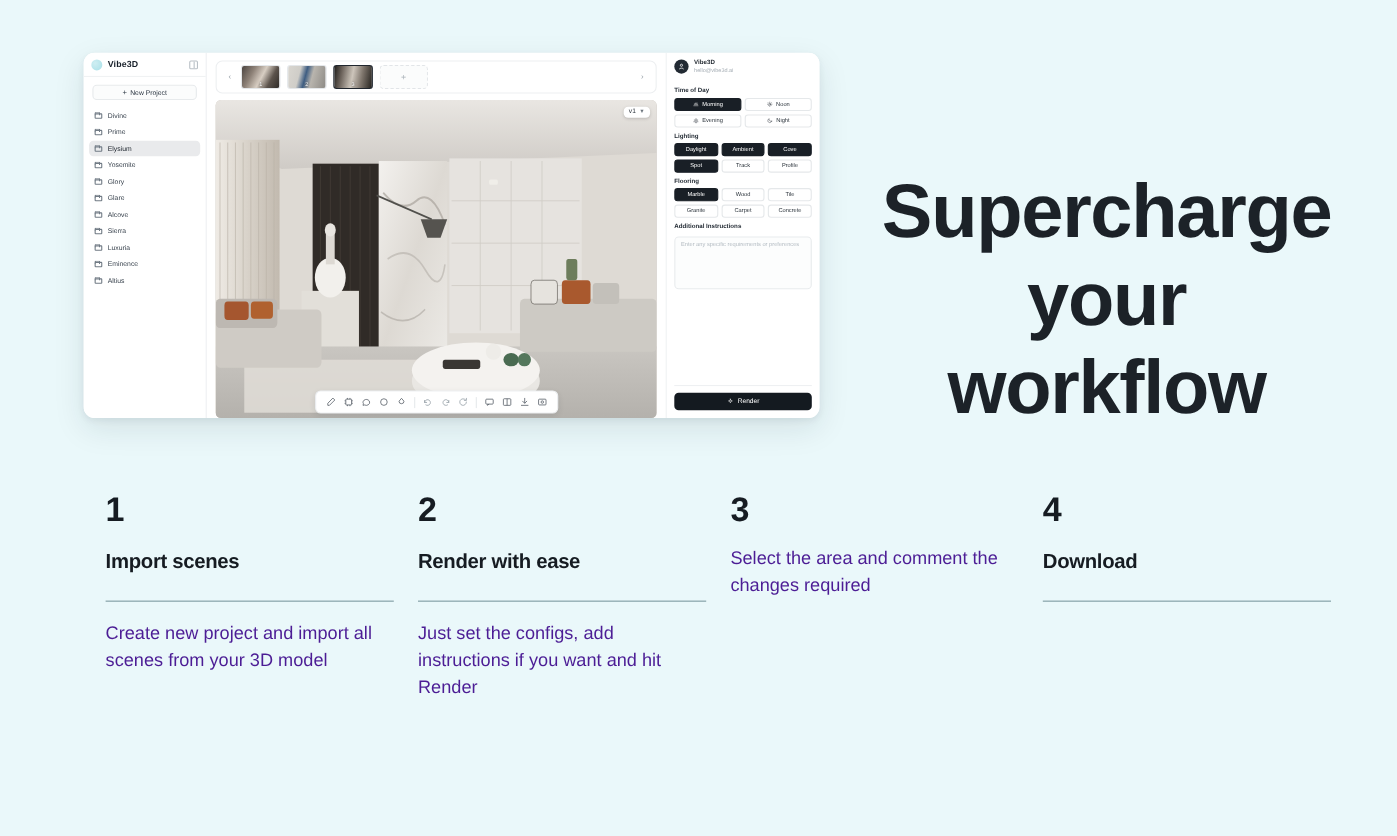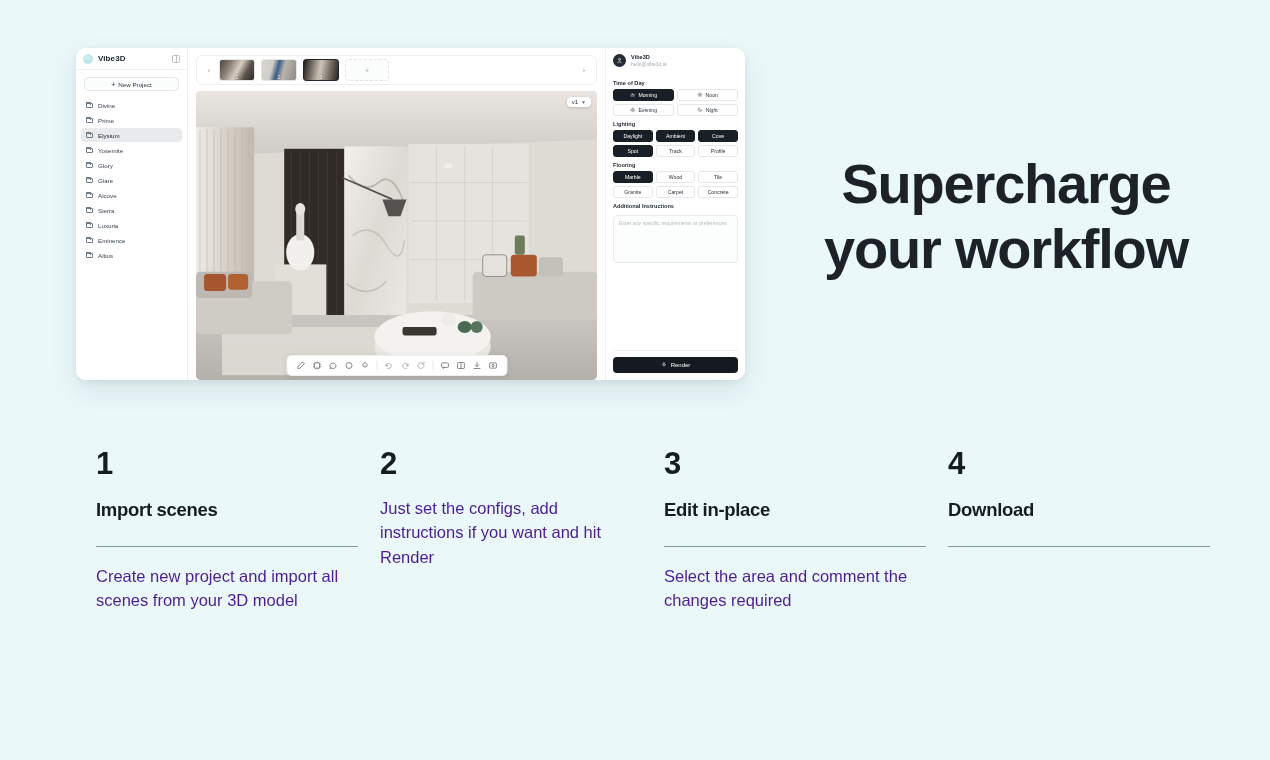--- a/index.html
+++ b/index.html
@@ -159,21 +159,21 @@
     height: 16px; border-radius: 4px; background: #141a20; color: #fff;
     display: flex; align-items: center; justify-content: center; gap: 4px;
     font-size: 6px;
   }
   .render-btn svg { width: 6px; height: 6px; }
 
   
   .headline {
     position: absolute; left: 790px; top: 152px; width: 432px;
     text-align: center;
-    font-size: 56px; font-weight: bold; line-height: 1.16;
+    font-size: 69px; font-weight: bold; line-height: 1.16;
     color: #1c2228; letter-spacing: -1.2px;
   }
 
   
   .steps {
     position: absolute; left: 96px; top: 448px;
     width: 1114px;
     display: grid; grid-template-columns: repeat(4, 1fr); column-gap: 22px;
   }
   .step-num { font-size: 31px; font-weight: bold; color: #161c22; line-height: 1; }
@@ -524,25 +524,25 @@
   </div>
 
   <div class="steps" id="steps">
       <div>
         <div class="step-num">1</div>
         <div class="step-title">Import scenes</div>
         <div class="step-desc">Create new project and import all scenes from your 3D model</div>
       </div>
       <div>
         <div class="step-num">2</div>
+        <div class="step-title">Render with ease</div>
         <div class="step-desc">Just set the configs, add instructions if you want and hit Render</div>
       </div>
       <div>
         <div class="step-num">3</div>
-        <div class="step-title">Edit in-place</div>
         <div class="step-desc">Select the area and comment the changes required</div>
       </div>
       <div>
         <div class="step-num">4</div>
         <div class="step-title">Download</div>
       </div>
     </div>
 
 </div>
 

